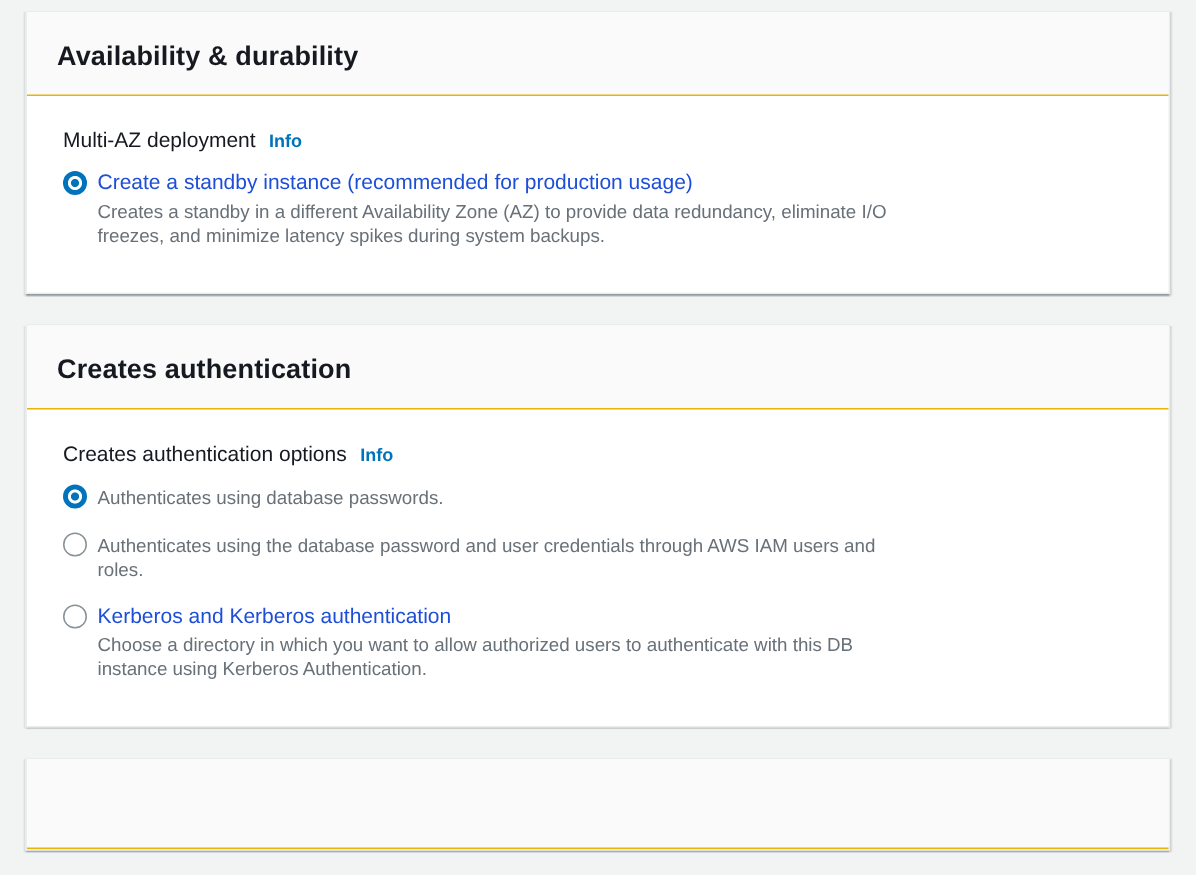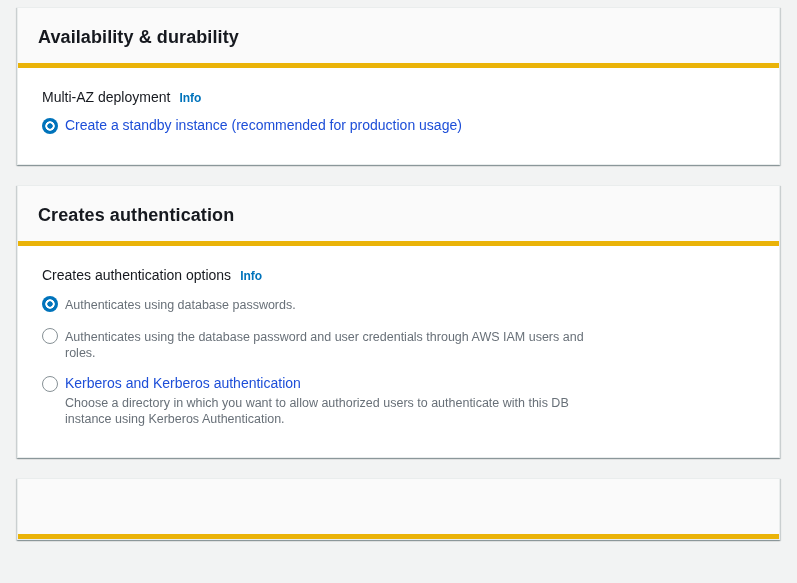--- a/index.html
+++ b/index.html
@@ -15,21 +15,21 @@
     overflow: hidden;
   }
   .card {
     background: #ffffff;
     border: 1px solid #eaeded;
     box-shadow: 0 1px 1px 0 rgba(0,28,36,0.25), 1px 1px 1px 0 rgba(0,28,36,0.12), -1px 1px 1px 0 rgba(0,28,36,0.12);
     margin-bottom: 20px;
   }
   .card-header {
     background: #fafafa;
-    border-bottom: 5px solid #eab308;
+    border-bottom: 1px solid #eab308;
     padding: 19px 20px 15px 20px;
   }
   .card-header h2 {
     font-size: 18px;
     font-weight: 700;
     color: #16191f;
     letter-spacing: 0.1px;
   }
   .card-body { padding: 21px 20px 30px 24px; }
   .field-label-row {
@@ -94,20 +94,21 @@
     <div class="card-body">
       <div class="field-label-row">
         <span class="field-label">Multi-AZ deployment</span>
         <a class="info-link">Info</a>
       </div>
 
       <div class="option">
         <span class="radio selected"></span>
         <div class="option-text">
           <div class="option-label">Create a standby instance (recommended for production usage)</div>
+          <div class="option-desc">Creates a standby in a different Availability Zone (AZ) to provide data redundancy, eliminate I/O freezes, and minimize latency spikes during system backups.</div>
         </div>
       </div>
 
     </div>
   </section>
 
   <section class="card">
     <div class="card-header">
       <h2>Creates authentication</h2>
     </div>

